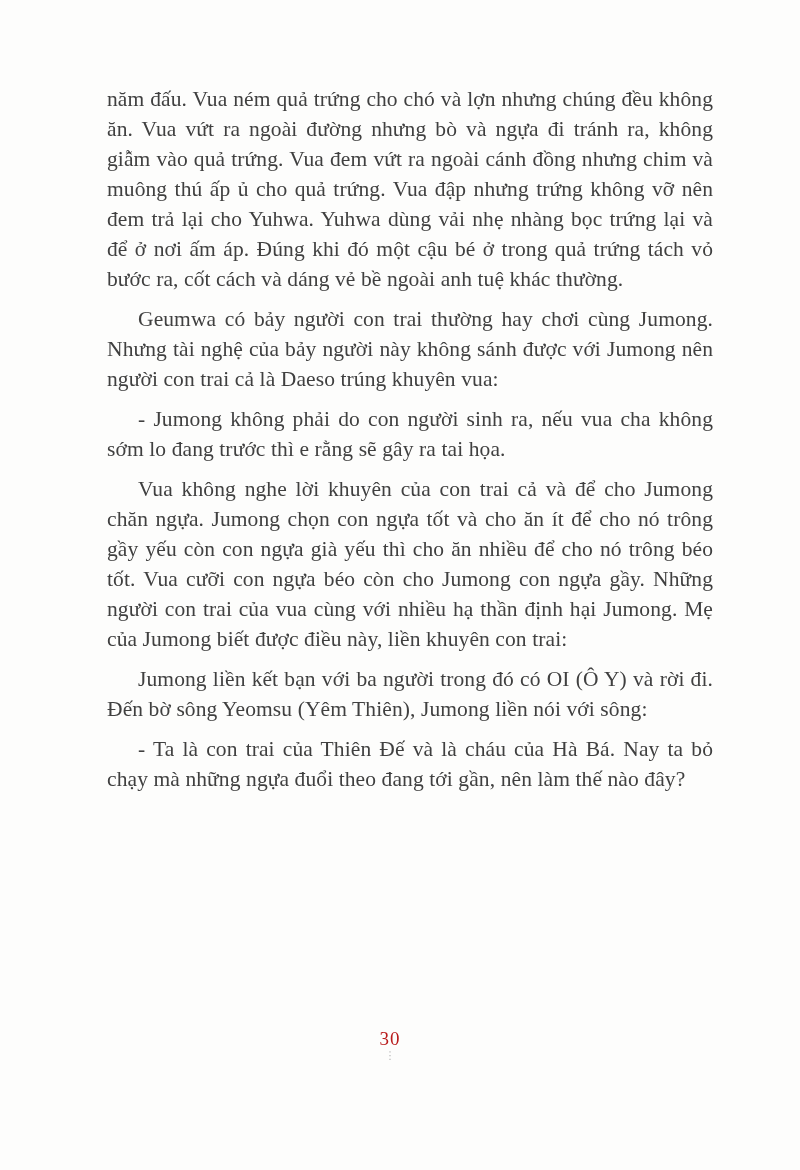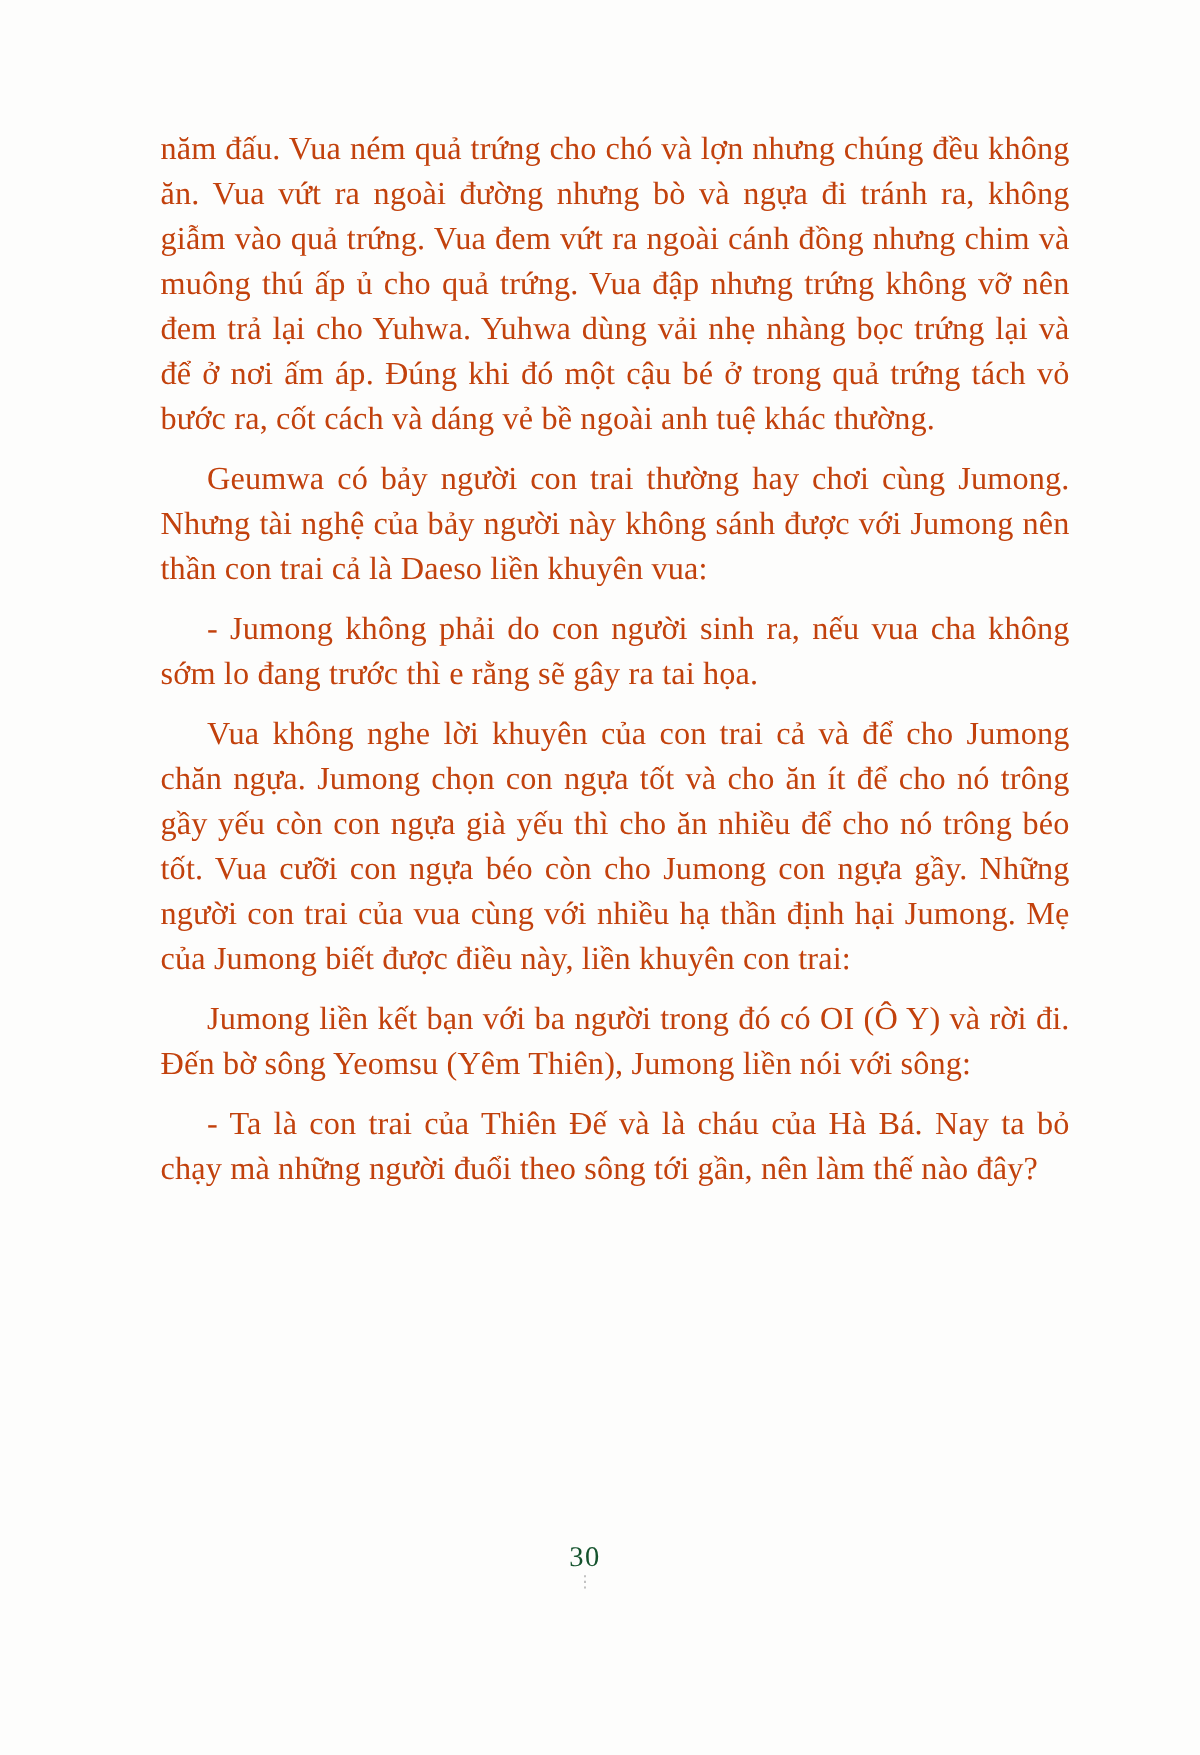--- a/index.html
+++ b/index.html
@@ -18,63 +18,63 @@
   .text-block {
     position: absolute;
     left: 107px;
     top: 84px;
     width: 606px;
   }
   .text-block p {
     margin: 0 0 10px 0;
     font-size: 21.5px;
     line-height: 30px;
-    color: #c2410c;
+    color: #404040;
     text-align: justify;
     text-indent: 31px;
     letter-spacing: 0.1px;
     hyphens: none;
     -webkit-hyphens: none;
   }
   .text-block p.no-indent {
     text-indent: 0;
   }
   .footer {
     position: absolute;
     left: 0;
     top: 1028px;
     width: 780px;
     text-align: center;
   }
   .page-number {
     font-size: 19px;
-    color: #14532d;
+    color: #b91c1c;
     font-family: "Liberation Serif", "DejaVu Serif", serif;
     letter-spacing: 1px;
   }
   .artifact-dots {
     margin-top: 2px;
     font-size: 11px;
     line-height: 6px;
     color: #b9b9b9;
     letter-spacing: 0;
   }
 </style>
 </head>
 <body>
 
 <div class="page">
 
   <main class="text-block">
     <p class="no-indent">năm đấu. Vua ném quả trứng cho chó và lợn nhưng chúng đều không ăn. Vua vứt ra ngoài đường nhưng bò và ngựa đi tránh ra, không giẫm vào quả trứng. Vua đem vứt ra ngoài cánh đồng nhưng chim và muông thú ấp ủ cho quả trứng. Vua đập nhưng trứng không vỡ nên đem trả lại cho Yuhwa. Yuhwa dùng vải nhẹ nhàng bọc trứng lại và để ở nơi ấm áp. Đúng khi đó một cậu bé ở trong quả trứng tách vỏ bước ra, cốt cách và dáng vẻ bề ngoài anh tuệ khác thường.</p>
-    <p>Geumwa có bảy người con trai thường hay chơi cùng Jumong. Nhưng tài nghệ của bảy người này không sánh được với Jumong nên thần con trai cả là Daeso liền khuyên vua:</p>
+    <p>Geumwa có bảy người con trai thường hay chơi cùng Jumong. Nhưng tài nghệ của bảy người này không sánh được với Jumong nên người con trai cả là Daeso trúng khuyên vua:</p>
     <p>- Jumong không phải do con người sinh ra, nếu vua cha không sớm lo đang trước thì e rằng sẽ gây ra tai họa.</p>
     <p>Vua không nghe lời khuyên của con trai cả và để cho Jumong chăn ngựa. Jumong chọn con ngựa tốt và cho ăn ít để cho nó trông gầy yếu còn con ngựa già yếu thì cho ăn nhiều để cho nó trông béo tốt. Vua cưỡi con ngựa béo còn cho Jumong con ngựa gầy. Những người con trai của vua cùng với nhiều hạ thần định hại Jumong. Mẹ của Jumong biết được điều này, liền khuyên con trai:</p>
     <p>Jumong liền kết bạn với ba người trong đó có OI (Ô Y) và rời đi. Đến bờ sông Yeomsu (Yêm Thiên), Jumong liền nói với sông:</p>
-    <p>- Ta là con trai của Thiên Đế và là cháu của Hà Bá. Nay ta bỏ chạy mà những người đuổi theo sông tới gần, nên làm thế nào đây?</p>
+    <p>- Ta là con trai của Thiên Đế và là cháu của Hà Bá. Nay ta bỏ chạy mà những ngựa đuổi theo đang tới gần, nên làm thế nào đây?</p>
   </main>
 
   <footer class="footer">
     <div class="page-number">30</div>
     <div class="artifact-dots">⋮</div>
   </footer>
 
 </div>
 
 </body></html>

